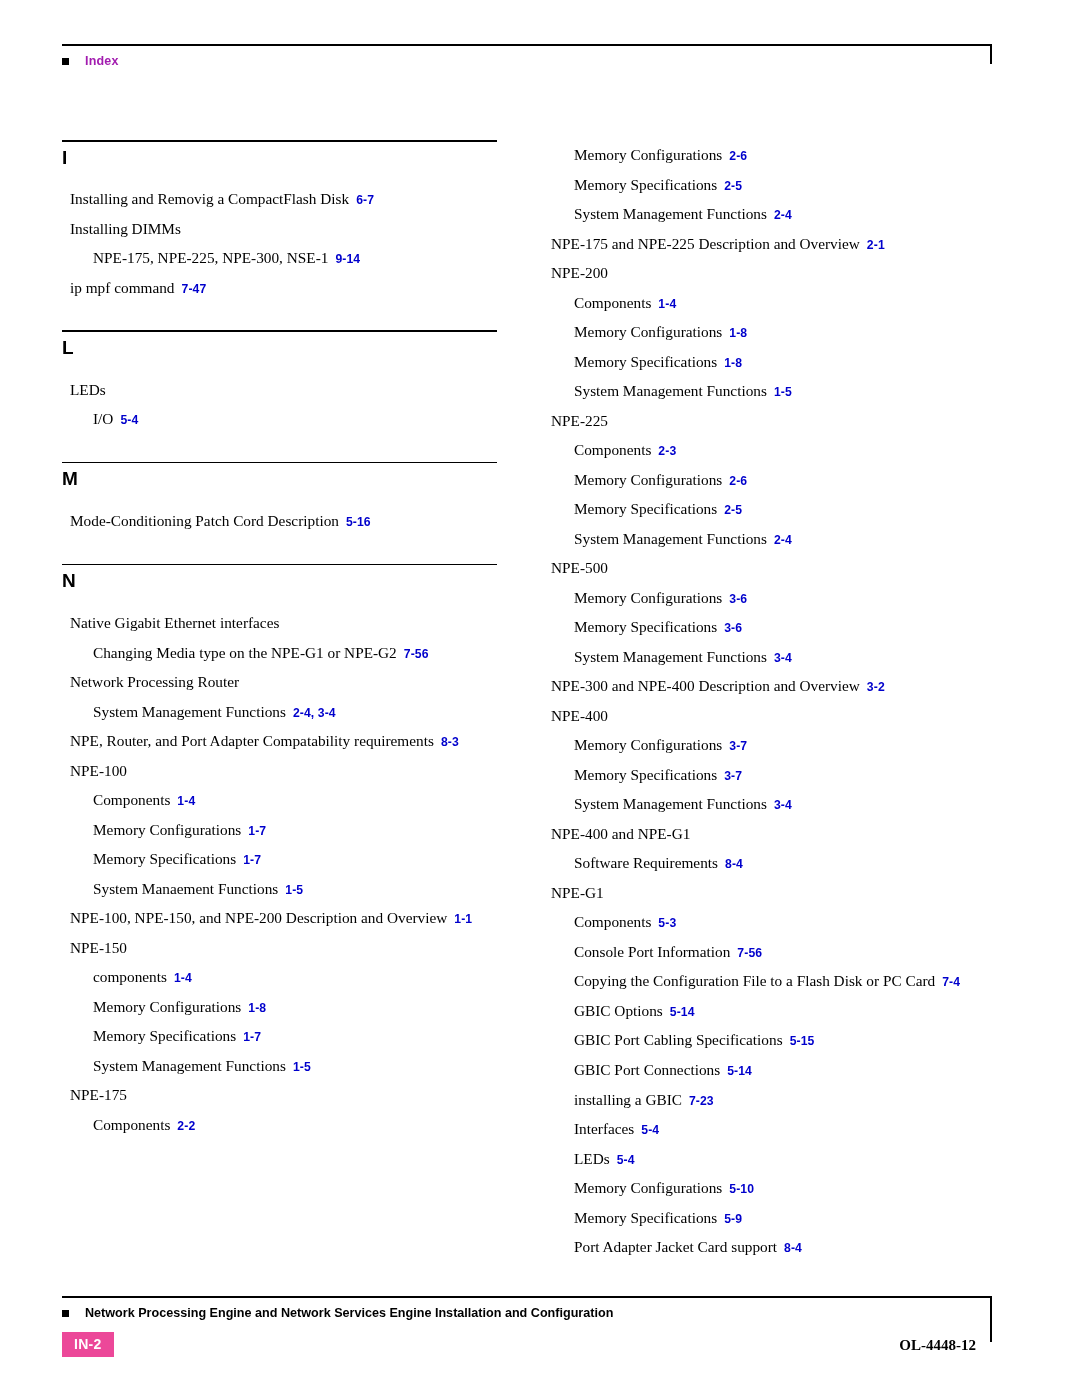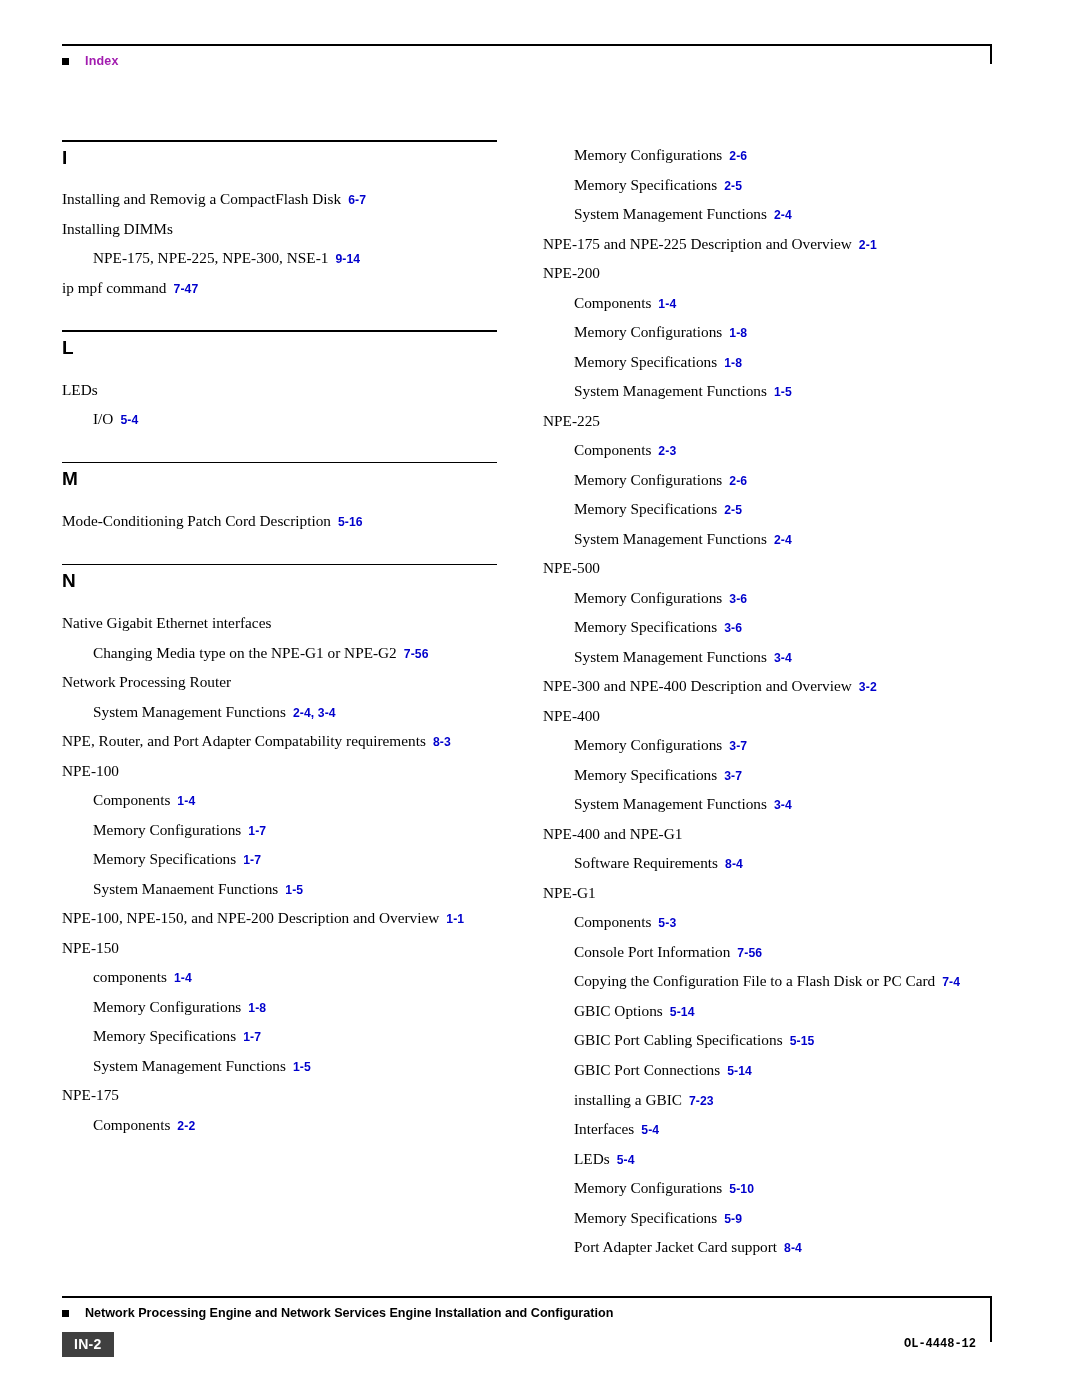--- a/index.html
+++ b/index.html
@@ -87,21 +87,21 @@
     margin: 0 0 16px 0;
     line-height: 1.1;
   }
   .entry {
     font-family: "Liberation Serif", serif;
     font-size: 15.3px;
     line-height: 1.93;
     color: #000000;
     white-space: normal;
   }
-  .entry.lvl0 { margin-left: 0px; }
+  .entry.lvl0 { margin-left: 8px; }
   .entry.lvl1 { margin-left: 31px; }
   .pg {
     font-family: "Liberation Sans", sans-serif;
     font-size: 12.2px;
     font-weight: bold;
     color: #0000cc;
     margin-left: 7px;
     letter-spacing: 0.1px;
     white-space: nowrap;
   }
@@ -144,34 +144,34 @@
     top: 10px;
     font-family: "Liberation Sans", sans-serif;
     font-size: 12.6px;
     font-weight: bold;
     color: #000000;
   }
   .footer-pagebox {
     position: absolute;
     left: 0;
     top: 36px;
-    background: #404040;
+    background: #ec4899;
     color: #ffffff;
     font-family: "Liberation Sans", sans-serif;
     font-size: 14px;
     font-weight: bold;
     padding: 4px 12px 5px 12px;
     letter-spacing: 0.3px;
   }
   .footer-doc {
     position: absolute;
     right: 16px;
     top: 41px;
-    font-family: Liberation Mono, monospace;
-    font-size: 12px;
+    font-family: Liberation Serif, serif;
+    font-size: 15px;
     font-weight: bold;
     color: #000000;
   }
 </style>
 </head>
 <body>
 
 <div class="page">
 
   <div class="header">

